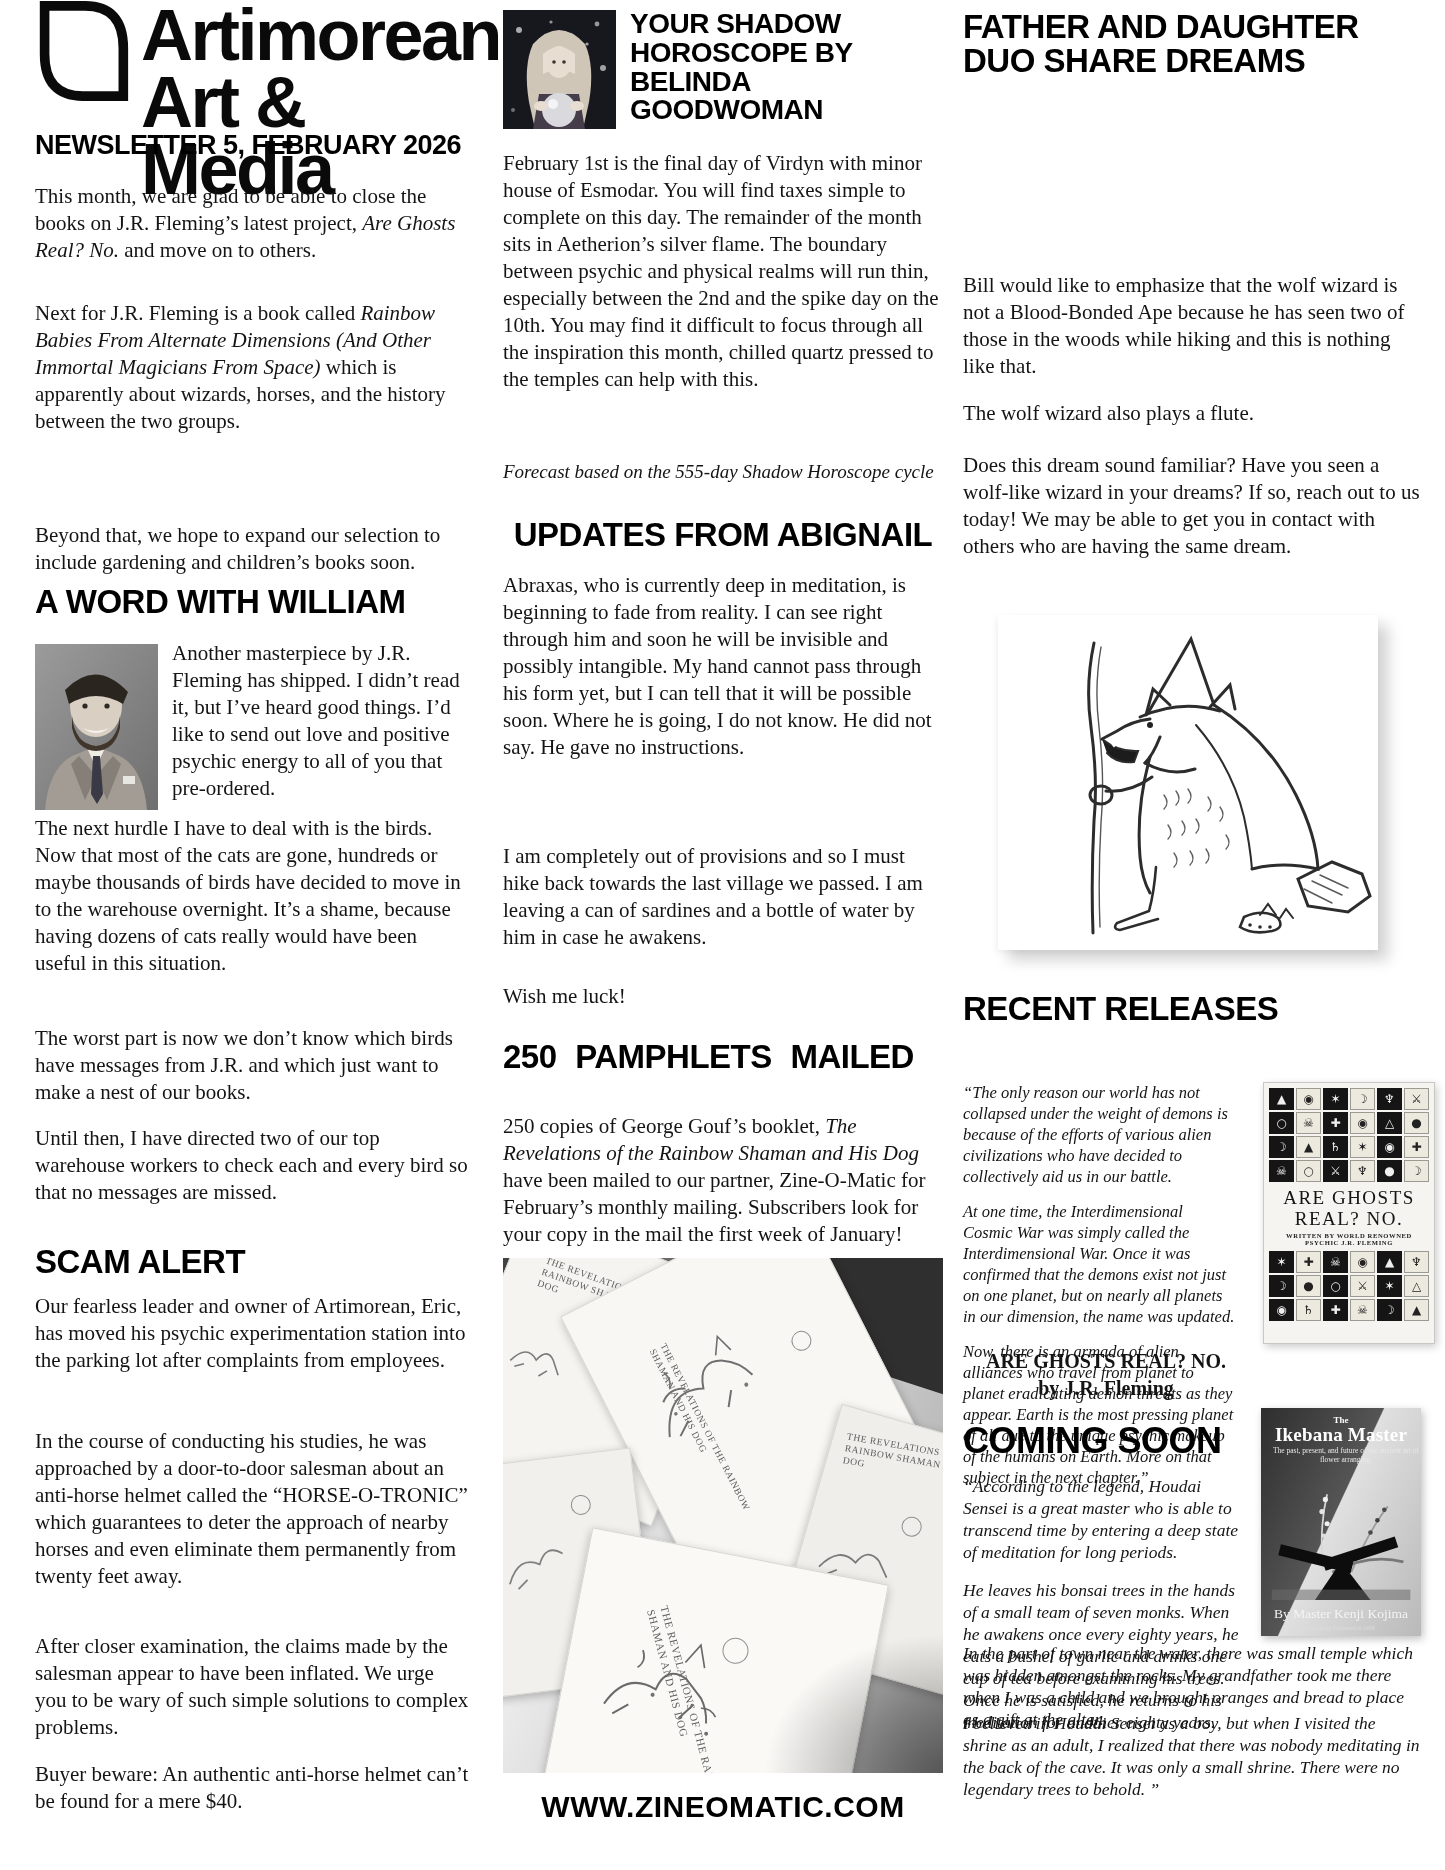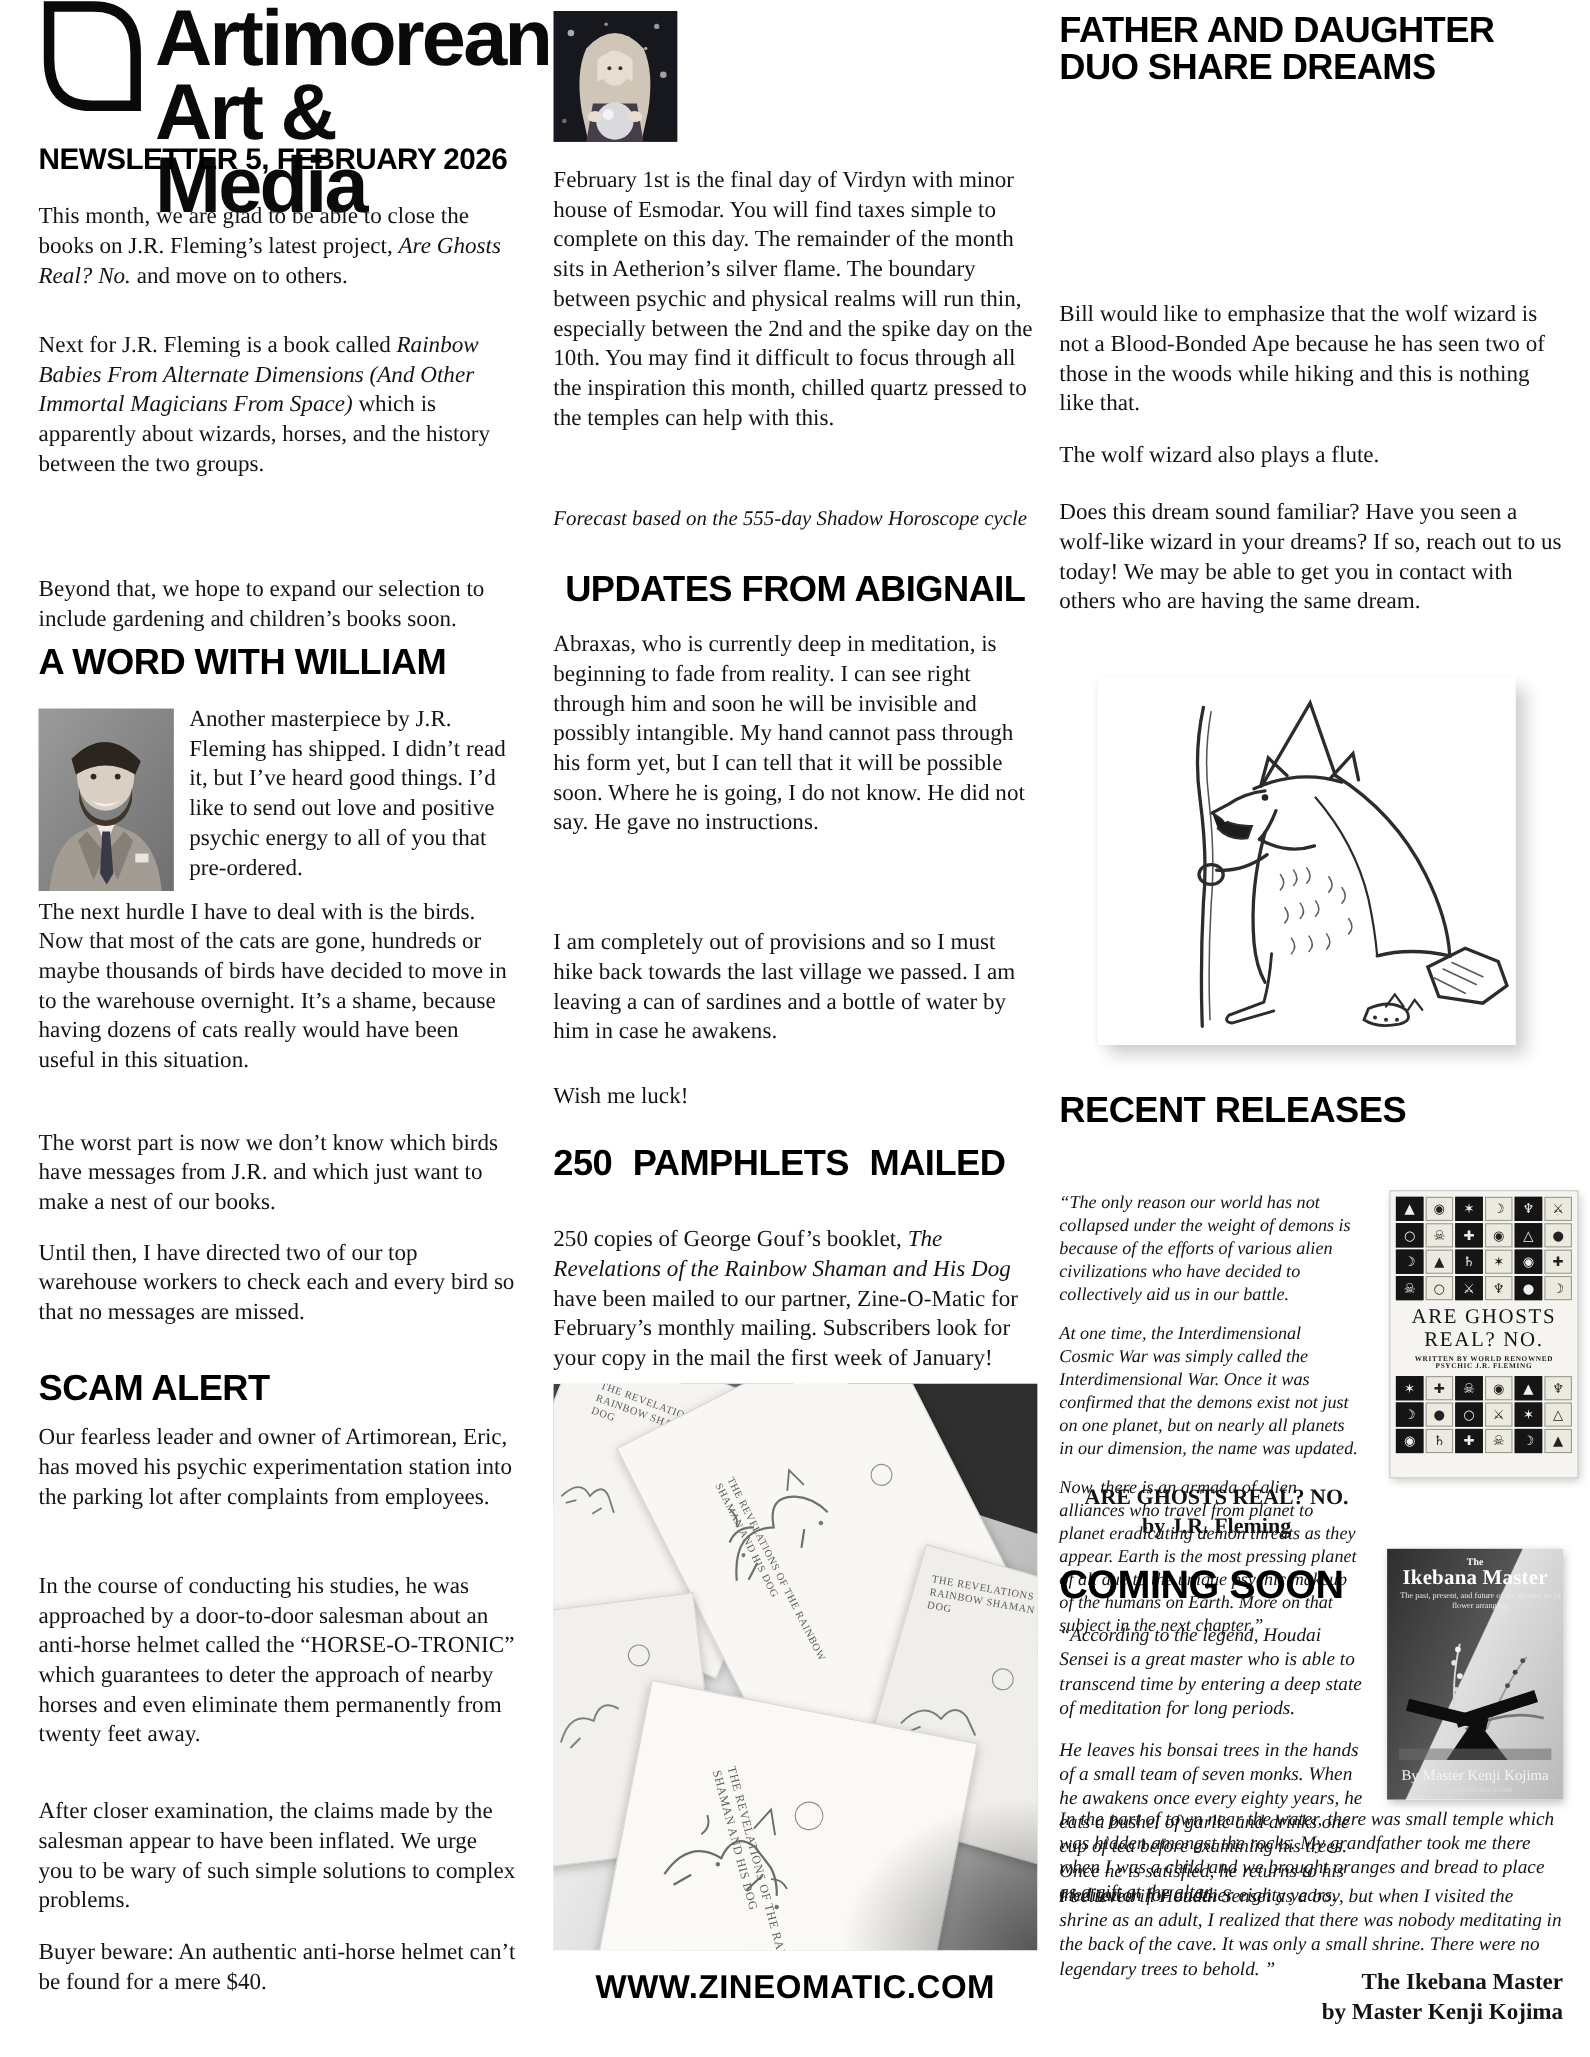--- a/index.html
+++ b/index.html
@@ -146,20 +146,23 @@
           <ellipse cx="56" cy="52" rx="13" ry="16" fill="#e7ddd0"></ellipse>
           <circle cx="51" cy="52" r="1.8" fill="#3a342e"></circle>
             <circle cx="61" cy="52" r="1.8" fill="#3a342e"></circle>
           <path d="M36 84 H76 L82 119 H30 Z" fill="#463d4a"></path>
           <circle cx="56" cy="100" r="17" fill="#d9d9de"></circle>
           <circle cx="50" cy="94" r="5" fill="#f4f4f6"></circle>
           <ellipse cx="38" cy="96" rx="7" ry="5" fill="#e7ddd0"></ellipse>
             <ellipse cx="74" cy="96" rx="7" ry="5" fill="#e7ddd0"></ellipse>
         </svg>
       </span>
+      <div class="h h-sm">YOUR SHADOW
+HOROSCOPE BY
+BELINDA GOODWOMAN</div>
     </div>
 
     <p class="blk body" style="top:150px;">February 1st is the final day of Virdyn with minor house of Esmodar. You will find taxes simple to complete on this day. The remainder of the month sits in Aetherion’s silver flame. The boundary between psychic and physical realms will run thin, especially between the 2nd and the spike day on the 10th.  You may find it difficult to focus through all the inspiration this month, chilled quartz pressed to the temples can help with this.</p>
     <div class="blk note" style="top:460px;">Forecast based on the 555-day Shadow Horoscope cycle</div>
 
     <div class="blk h" style="top:518px;text-align:center;">UPDATES FROM ABIGNAIL</div>
     <p class="blk body" style="top:572px;">Abraxas, who is currently deep in meditation, is beginning to fade from reality. I can see right through him and soon he will be invisible and possibly intangible. My hand cannot pass through his form yet, but I can tell that it will be possible soon. Where he is going, I do not know. He did not say. He gave no instructions.</p>
     <p class="blk body" style="top:843px;">I am completely out of provisions and so I must hike back towards the last village we passed. I am leaving a can of sardines and a bottle of water by him in case he awakens.</p>
     <p class="blk body" style="top:983px;">Wish me luck!</p>
 
@@ -363,19 +366,15 @@
           <rect x="0" y="138" width="160" height="12" fill="#6b6b6b" opacity=".55"></rect>
         </svg>
         <div class="ike-by">By Master Kenji Kojima</div>
         <div class="ike-pub">Originally Published in 1998</div>
       </div>
     </div>
 
     <p class="blk q2" style="top:1642px;">In the part of town near the water, there was small temple which was hidden amongst the rocks. My grandfather took me there when I was a child and we brought oranges and bread to place as a gift at the altar.</p>
     <p class="blk q2" style="top:1712px;">I believed in Houdai Sensei as a boy, but when I visited the shrine as an adult, I realized that there was nobody meditating in the back of the cave. It was only a small shrine. There were no legendary trees to behold. ”</p>
 
-    <div class="blk cap-right" style="top:1788px;">
-      <div>The Ikebana Master</div>
-      <div>by Master Kenji Kojima</div>
-    </div>
   </div>
 
 </div>
 
 </body></html>

